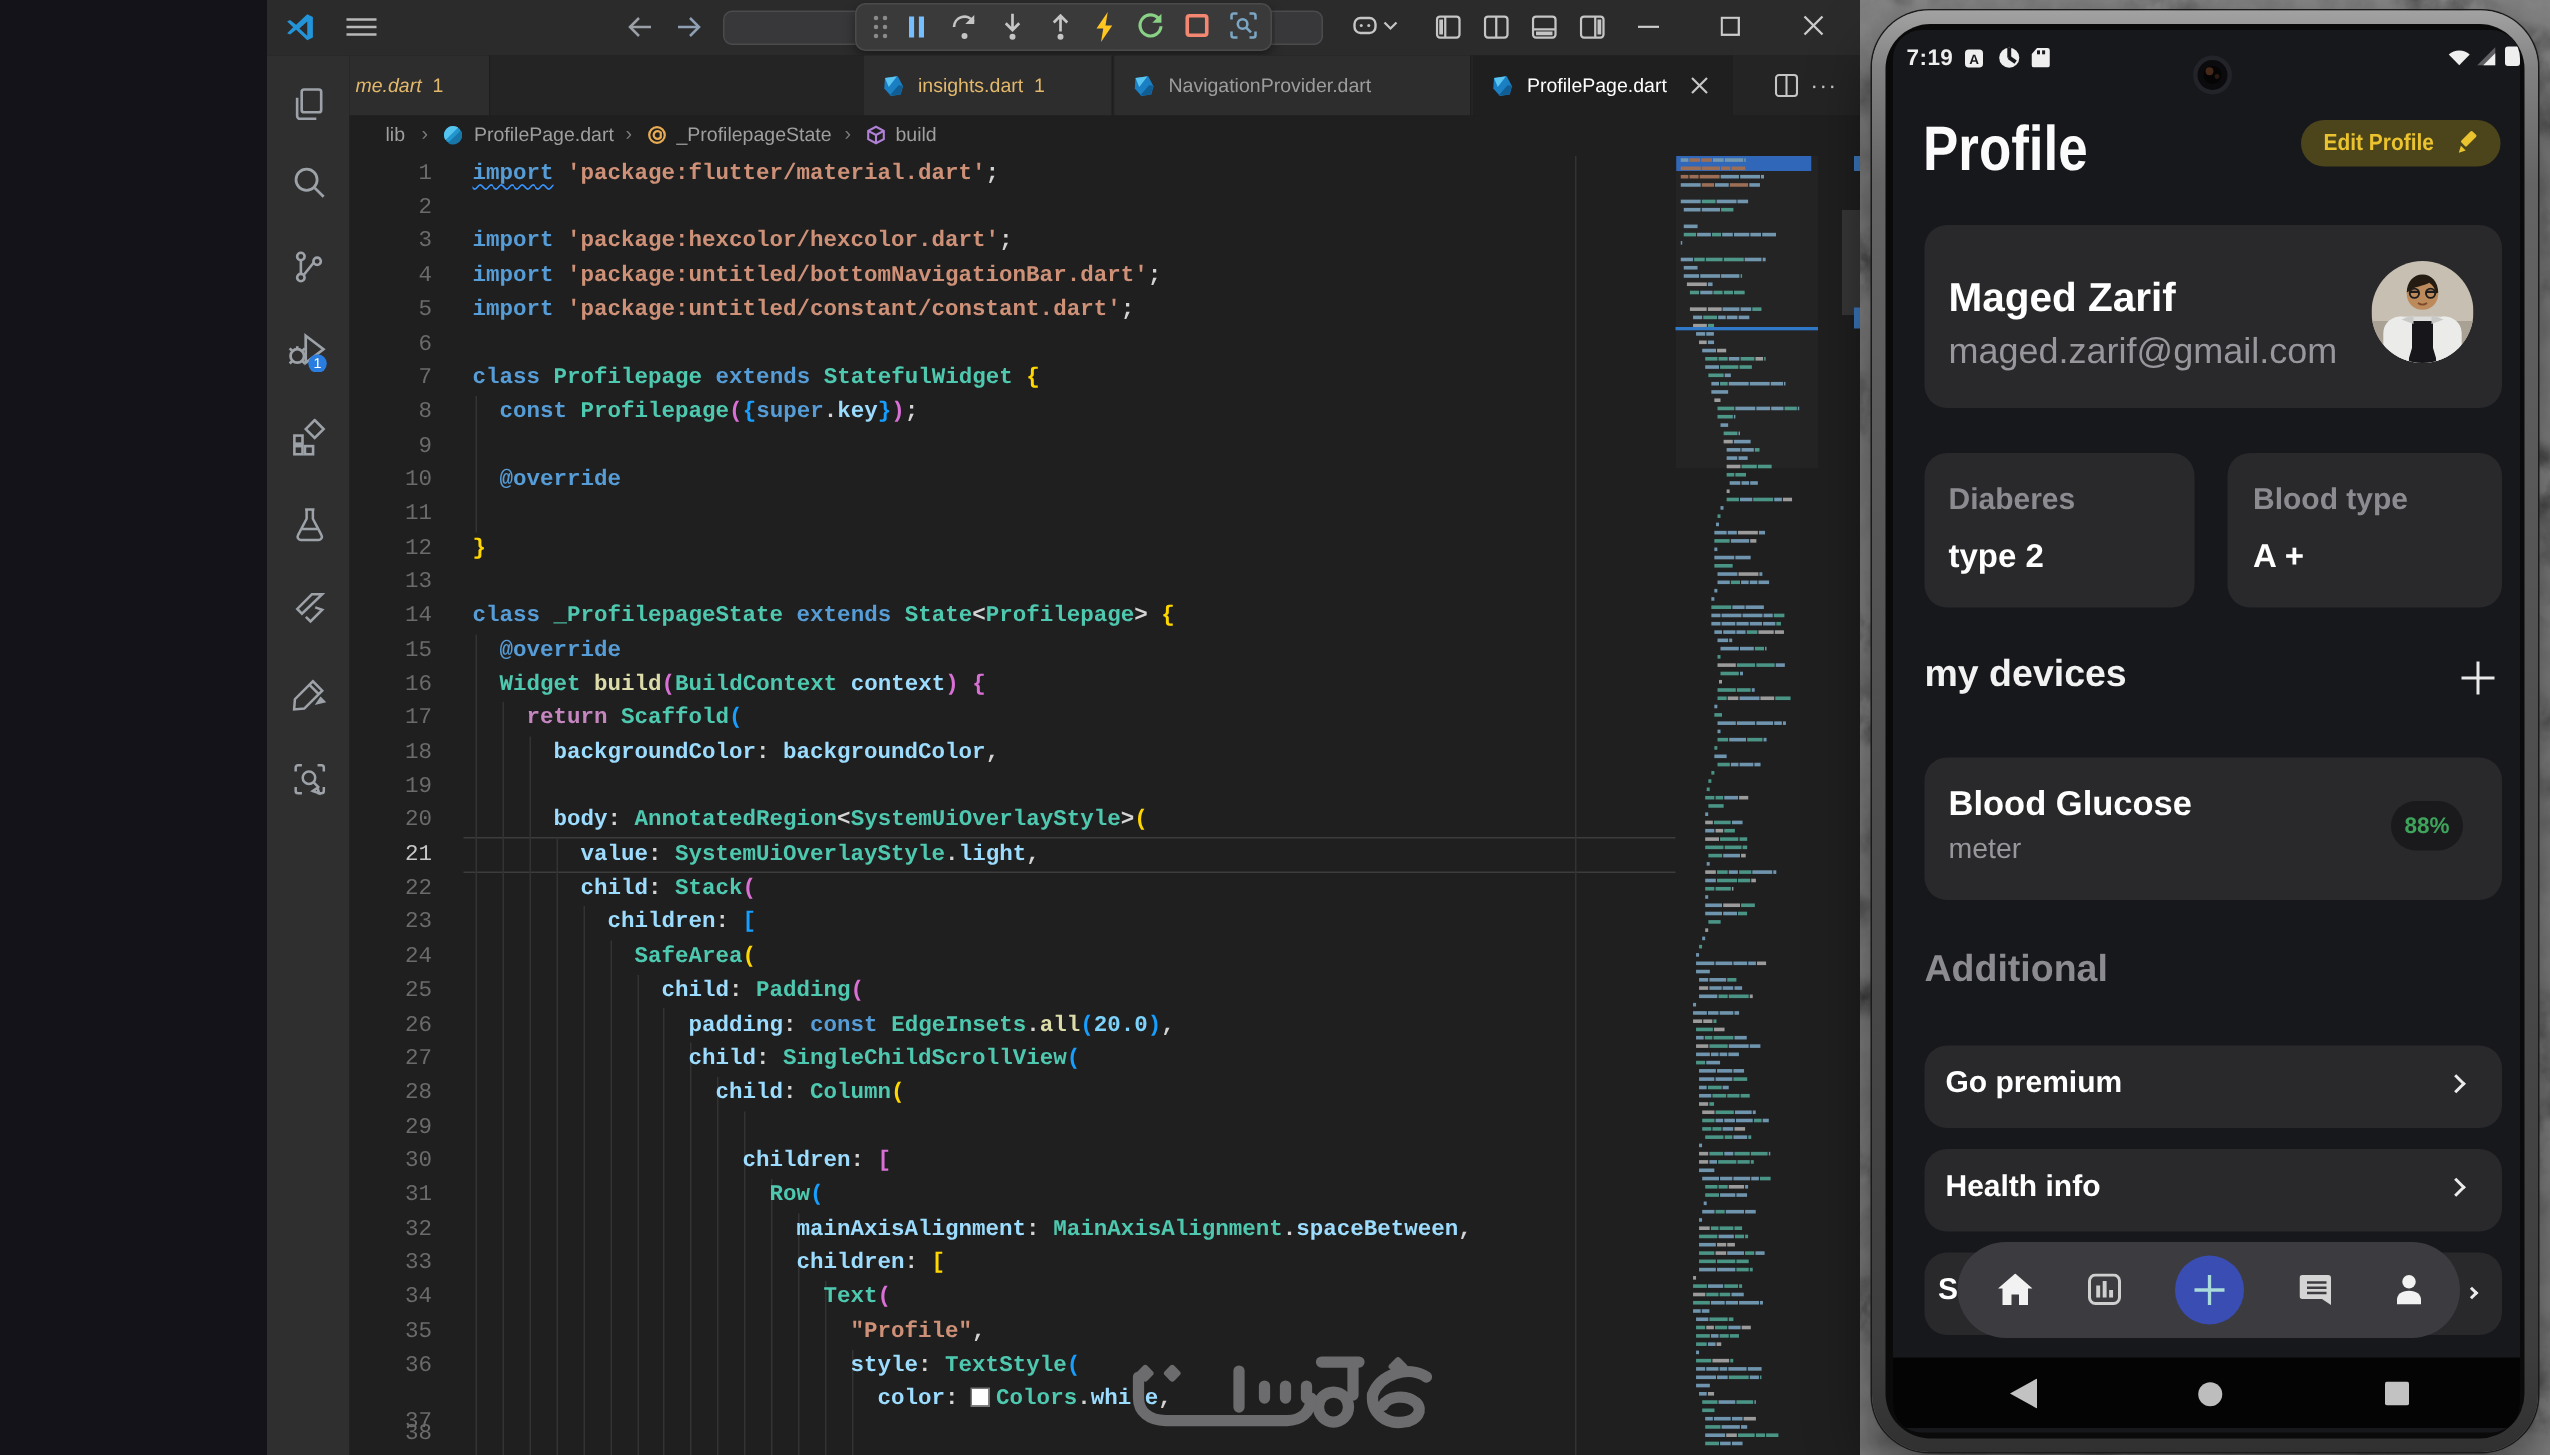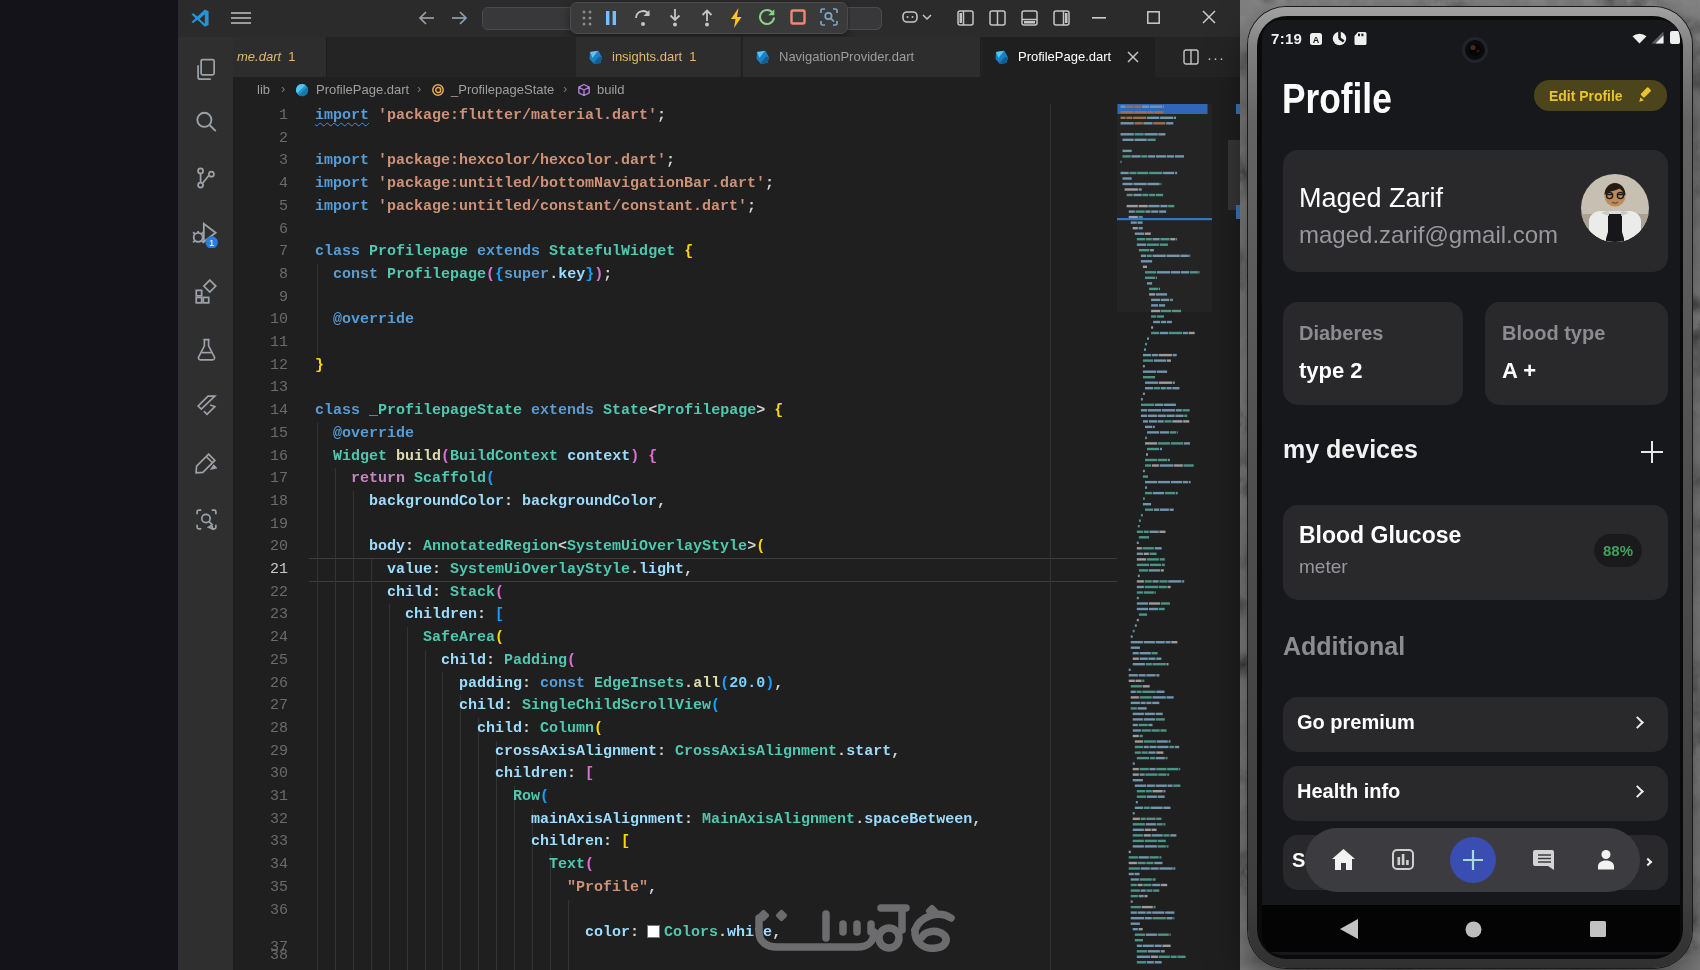--- a/index.html
+++ b/index.html
@@ -392,34 +392,34 @@
 <div class="cl" style="top:523.1px"><span class="w">            </span><span class="c">SafeArea</span><span class="g1">(</span></div>
 <div class="ln" style="top:545.8px">25</div>
 <div class="cl" style="top:545.8px"><span class="w">              </span><span class="p">child</span><span class="w">: </span><span class="c">Padding</span><span class="g2">(</span></div>
 <div class="ln" style="top:568.5px">26</div>
 <div class="cl" style="top:568.5px"><span class="w">                </span><span class="p">padding</span><span class="w">: </span><span class="k">const</span><span class="w"> </span><span class="c">EdgeInsets</span><span class="w">.</span><span class="f">all</span><span class="g3">(</span><span class="n">20.0</span><span class="g3">)</span><span class="w">,</span></div>
 <div class="ln" style="top:591.2px">27</div>
 <div class="cl" style="top:591.2px"><span class="w">                </span><span class="p">child</span><span class="w">: </span><span class="c">SingleChildScrollView</span><span class="g3">(</span></div>
 <div class="ln" style="top:613.9px">28</div>
 <div class="cl" style="top:613.9px"><span class="w">                  </span><span class="p">child</span><span class="w">: </span><span class="c">Column</span><span class="g1">(</span></div>
 <div class="ln" style="top:636.6px">29</div>
-<div class="cl" style="top:636.6px"><span class="w">                    </span><span class="p">crossAxisAlignment</span><span class="w">: </span><span class="c">CrossAxisAlignment</span><span class="w">.</span><span class="p">start</span><span class="w">,</span></div>
 <div class="ln" style="top:659.3px">30</div>
 <div class="cl" style="top:659.3px"><span class="w">                    </span><span class="p">children</span><span class="w">: </span><span class="g2">[</span></div>
 <div class="ln" style="top:682.0px">31</div>
 <div class="cl" style="top:682.0px"><span class="w">                      </span><span class="c">Row</span><span class="g3">(</span></div>
 <div class="ln" style="top:704.7px">32</div>
 <div class="cl" style="top:704.7px"><span class="w">                        </span><span class="p">mainAxisAlignment</span><span class="w">: </span><span class="c">MainAxisAlignment</span><span class="w">.</span><span class="p">spaceBetween</span><span class="w">,</span></div>
 <div class="ln" style="top:727.4px">33</div>
 <div class="cl" style="top:727.4px"><span class="w">                        </span><span class="p">children</span><span class="w">: </span><span class="g1">[</span></div>
 <div class="ln" style="top:750.1px">34</div>
 <div class="cl" style="top:750.1px"><span class="w">                          </span><span class="c">Text</span><span class="g2">(</span></div>
 <div class="ln" style="top:772.8px">35</div>
 <div class="cl" style="top:772.8px"><span class="w">                            </span><span class="s">"Profile"</span><span class="w">,</span></div>
 <div class="ln" style="top:795.5px">36</div>
+<div class="cl" style="top:795.5px"><span class="w">                            </span><span class="p">style</span><span class="w">: </span><span class="c">TextStyle</span><span class="g3">(</span></div>
 <div class="ln" style="top:833px">37</div>
 <div class="cl" style="top:818.2px"><span class="w">                              </span><span class="p">color</span><span class="w">: </span><span class="swatch"></span><span class="c">Colors</span><span class="w">.</span><span class="p">white</span><span class="w">,</span></div>
 <div class="ln" style="top:840.9px">38</div>
 <div class="ln" style="top:863.6px">39</div>
 <div class="cl" style="top:863.6px"><span class="w">                              </span><span class="p">fontWeight</span><span class="w">: </span><span class="c">FontWeight</span><span class="w">.</span><span class="p">bold</span><span class="w">,</span></div>
 <div id="ruler"></div>
 <svg class="abs" style="left:884px;top:0" width="95" height="866">
 <rect x="0.5" y="-3" width="90" height="13" fill="#2c64b8"></rect>
 <rect x="3.5" y="-4.0" width="13.3" height="2.4" fill="#9a6b52"></rect>
           <rect x="17.5" y="-4.0" width="7.1" height="2.4" fill="#9a6b52"></rect>
@@ -930,21 +930,21 @@
  <div class="abs" style="left:272px;top:60px;width:133px;height:31px;border-radius:16px;background:#4c451c"></div>
  <div class="abs" style="left:287px;top:67px;color:#eac32e;font-size:15.5px;font-weight:bold;transform:scaleX(.9);transform-origin:left top">Edit Profile</div>
  <svg class="abs" style="left:374px;top:65px" width="20" height="20" viewBox="0 0 20 20">
           <g fill="#eac32e">
             <rect x="7.6" y="2.2" width="5.2" height="10.5" rx="1" transform="rotate(45 10 7)"></rect>
             <path d="M4.6 12.2 7.8 15.4 3.2 16.8z"></path>
           </g>
         </svg>
 
  <div class="card" style="left:21px;top:130px;width:385px;height:122px"></div>
- <div class="abs" style="left:37px;top:163px;color:#fff;font-size:27px;font-weight:normal">Maged Zarif</div>
+ <div class="abs" style="left:37px;top:163px;color:#fff;font-size:27px;font-weight:bold">Maged Zarif</div>
  <div class="abs" style="left:37px;top:201px;color:#97979c;font-size:24px">maged.zarif@gmail.com</div>
  <svg class="abs" style="left:319px;top:154px" width="68" height="68" viewBox="0 0 68 68">
   <defs>
             <clipPath id="avc">
               <circle cx="34" cy="34" r="34"></circle>
             </clipPath>
           </defs>
   <g clip-path="url(#avc)">
    <rect width="68" height="68" fill="#c7bfb1"></rect>
    <rect x="0" y="40" width="68" height="28" fill="#a9a193"></rect>

